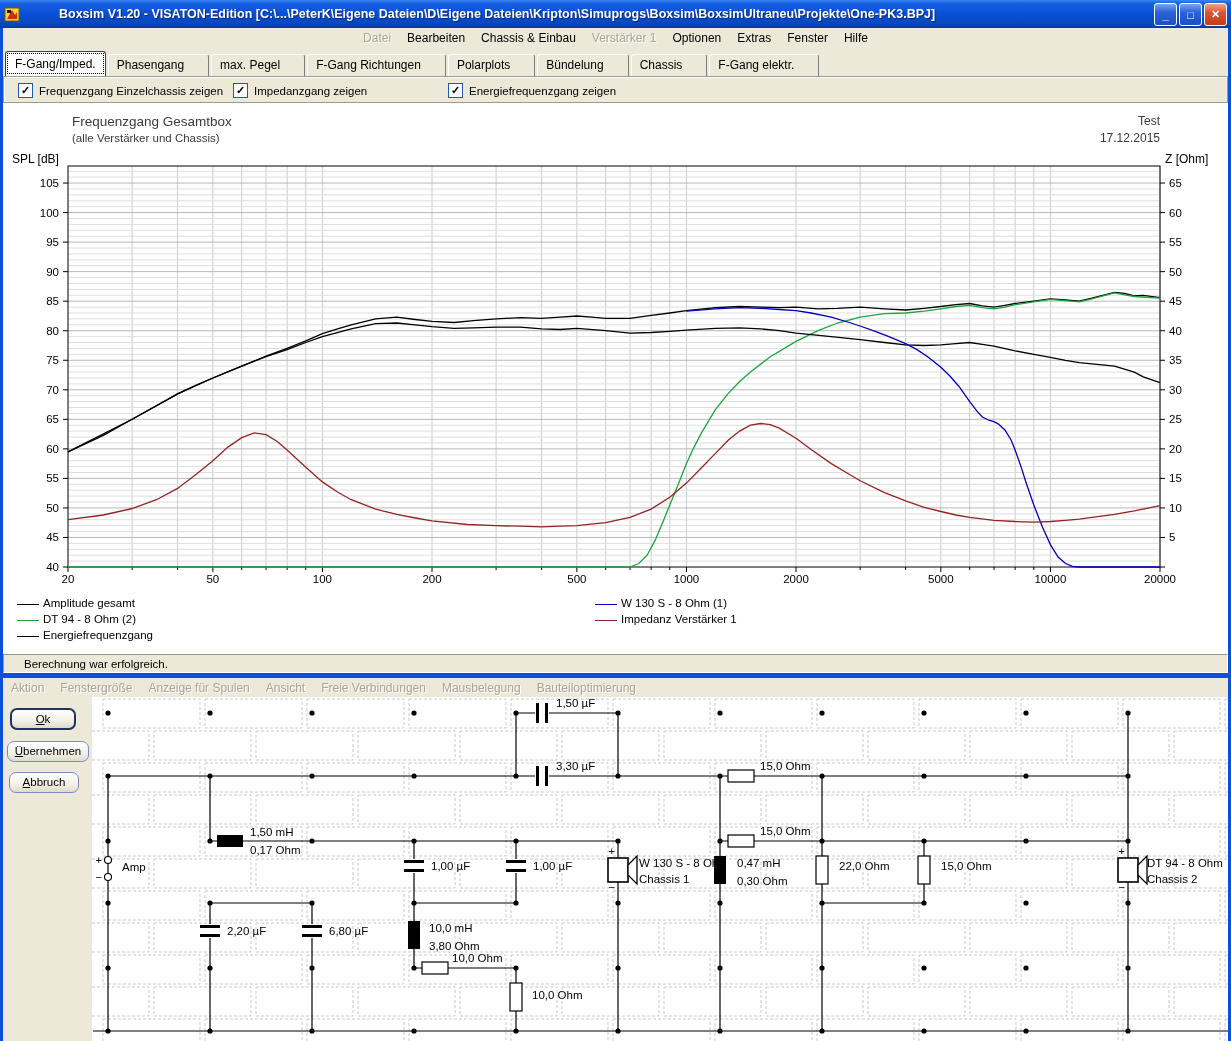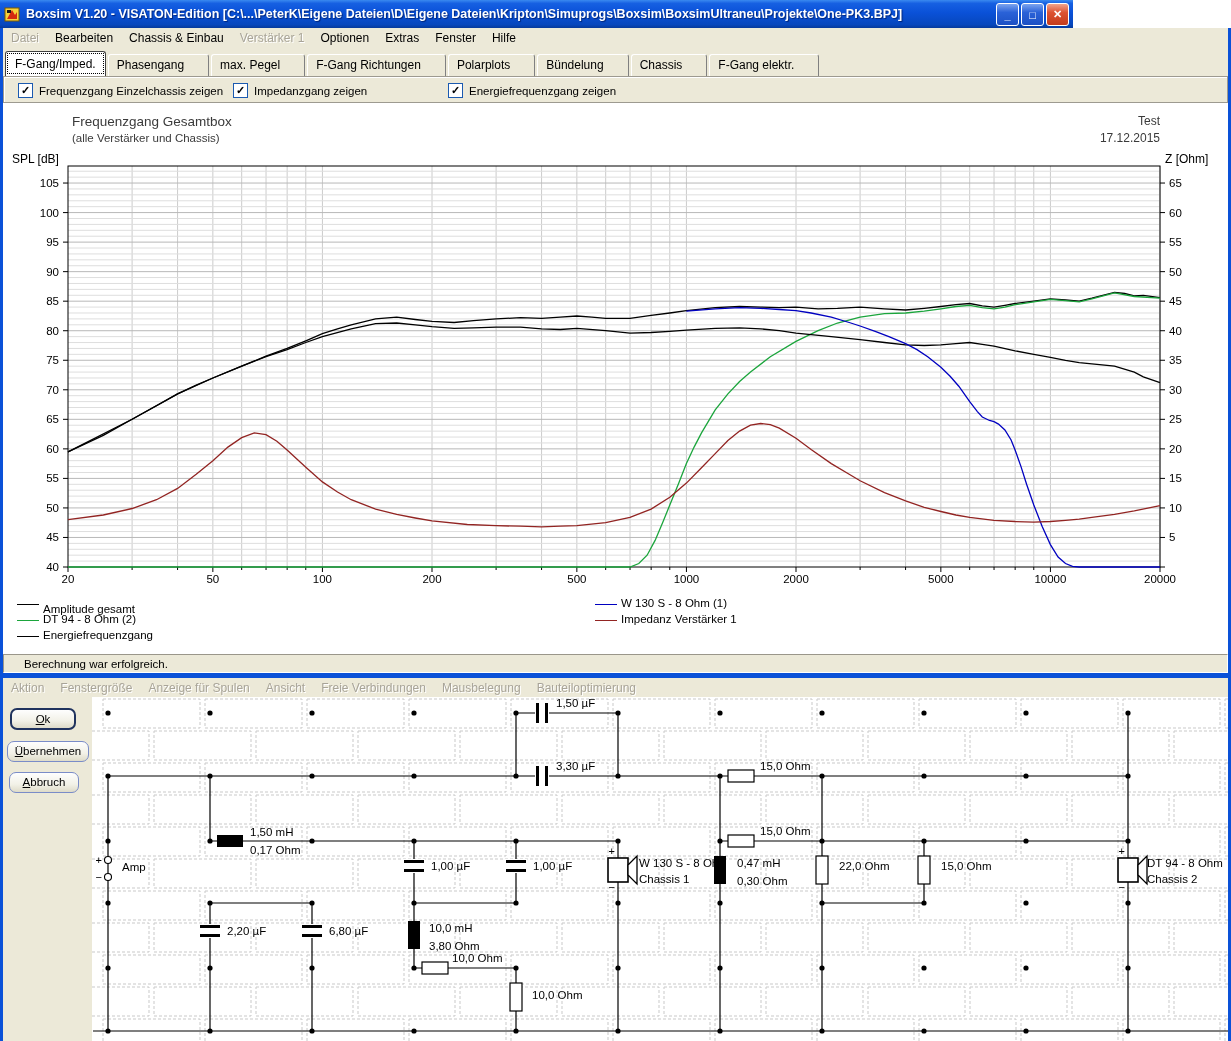--- a/index.html
+++ b/index.html
@@ -1,33 +1,33 @@
 <!DOCTYPE html>
 <html><head>
 <meta charset="utf-8">
 <style>
   html,body{margin:0;padding:0;background:#d6d2c2;}
   #page{position:relative;width:1231px;height:1041px;overflow:hidden;
         font-family:"Liberation Sans",sans-serif;background:#fff;}
   .abs{position:absolute;}
   
-  #titlebar{left:0;top:0;width:1073px;height:28px;
+  #titlebar{left:0;top:0;width:1231px;height:28px;
     background:linear-gradient(180deg,#3a8af0 0%,#1660e2 12%,#0a51d8 45%,#0747bd 88%,#063a9b 100%);
-    display:flex;align-items:center;color:#fff;}
+    display:flex;align-items:center;color:#fff;gap:33px;}
   #title-text{font-size:12.5px;font-weight:bold;margin-left:5px;white-space:nowrap;
     text-shadow:1px 1px 1px #00257a;}
   #app-icon{width:17px;height:17px;margin-left:4px;flex:0 0 auto;}
   .winbtn{width:21px;height:21px;border:1px solid #fff;border-radius:3px;color:#fff;
     font-size:11px;font-weight:bold;display:flex;align-items:center;justify-content:center;
     background:linear-gradient(180deg,#7ba4ef,#2a62d8 40%,#1c50c4);margin-left:2px;}
   .winbtn.close{background:linear-gradient(180deg,#f2a48c,#dd5333 40%,#c43c1c);}
   #winbtns{position:absolute;right:4px;top:3px;display:flex;}
   
   .chrome{background:#ece9d8;}
-  #menubar{left:3px;top:28px;width:1225px;height:20px;display:flex;align-items:center;}
+  #menubar{left:3px;top:28px;width:1225px;height:20px;display:flex;align-items:center;justify-content:center;}
   .menu-item{font-size:12px;padding:2px 8px;color:#000;}
   .menu-item.disabled{color:#a8a498;text-shadow:1px 1px 0 #fff;}
   #tabstrip{left:3px;top:48px;width:1225px;height:28px;}
   .tab{position:relative;display:inline-block;margin-left:2px;padding:3px 24px 4px 8px;
     font-size:12px;background:#ece9d8;border:1px solid #808080;border-bottom:none;
     border-top:1px solid #fff;border-left:1px solid #fff;border-radius:3px 3px 0 0;vertical-align:bottom;}
   .tab.active{margin-top:3px;padding:5px 9px 5px 9px;border-color:#404040;border-top-color:#404040;
     border-left-color:#404040;outline:1px dotted #000;outline-offset:-3px;background:#ffffff;z-index:2;}
   #cbstrip{left:3px;top:76px;width:1225px;height:27px;border:1px solid #9d9a90;
     box-shadow:inset 1px 1px 0 #fff;box-sizing:border-box;}
@@ -301,21 +301,21 @@
         <text x="1169" y="187.04500000000002" text-anchor="start" font-size="11.5px" fill="#000">65</text>
         <polyline points="68.0,451.8 103.3,435.3 132.1,419.3 156.5,405.7 177.6,393.9 196.2,385.1 212.9,378.0 241.7,366.2 266.0,356.1 287.1,348.4 305.8,340.8 322.4,333.7 337.5,328.9 351.2,324.8 375.6,318.9 396.7,317.1 415.3,319.5 432.0,321.3 454.1,322.5 473.5,320.7 496.1,318.9 520.5,317.7 541.6,318.3 560.2,317.1 576.9,316.0 591.9,317.1 605.7,318.3 630.0,318.3 651.1,315.4 669.8,313.0 686.4,310.6 715.2,307.7 739.6,306.5 760.7,307.1 779.3,307.7 796.0,307.1 818.1,308.9 837.5,308.3 860.1,307.1 884.5,308.9 905.6,310.0 924.2,308.3 940.9,306.5 955.9,304.7 969.7,303.5 982.3,305.9 994.0,307.1 1004.9,305.3 1015.1,303.5 1033.8,301.2 1050.4,298.8 1065.5,300.0 1079.2,301.2 1091.9,298.2 1114.5,292.3 1124.7,293.5 1134.3,295.9 1143.3,295.3 1160.0,297.6" fill="none" stroke="#000000" stroke-width="1.3"></polyline>
         <polyline points="68.0,567.0 605.7,567.0 630.0,567.0 638.8,563.5 647.1,555.2 655.1,540.4 662.6,522.7 669.8,505.0 678.3,484.3 686.4,463.6 694.1,447.1 701.5,432.9 715.2,409.9 727.9,393.9 739.6,381.5 750.5,372.1 770.3,356.7 796.0,341.4 818.1,330.7 837.5,323.0 860.1,317.1 884.5,313.6 905.6,313.0 924.2,311.2 940.9,308.9 955.9,306.5 969.7,305.3 982.3,307.7 994.0,308.9 1004.9,307.1 1015.1,304.7 1033.8,301.8 1050.4,299.4 1065.5,300.6 1079.2,301.8 1091.9,298.8 1114.5,292.9 1134.3,296.5 1160.0,298.2" fill="none" stroke="#1ba53c" stroke-width="1.3"></polyline>
         <polyline points="68.0,451.8 132.1,419.3 177.6,393.9 212.9,378.0 241.7,366.2 266.0,356.7 287.1,349.6 305.8,342.5 322.4,336.6 351.2,328.9 375.6,323.6 396.7,323.0 415.3,324.8 432.0,326.6 454.1,328.4 473.5,327.8 496.1,327.2 520.5,327.2 541.6,328.9 560.2,329.5 576.9,328.4 605.7,330.7 630.0,333.1 651.1,332.5 669.8,331.3 686.4,330.1 715.2,328.4 739.6,327.8 760.7,328.9 779.3,330.7 796.0,333.1 831.3,336.6 860.1,339.6 884.5,342.5 905.6,344.9 924.2,345.5 940.9,344.9 955.9,343.7 969.7,342.5 982.3,344.3 994.0,346.1 1015.1,350.8 1033.8,354.3 1050.4,357.3 1065.5,360.3 1079.2,362.6 1091.9,363.8 1114.5,366.2 1134.3,372.1 1143.3,376.8 1160.0,382.7" fill="none" stroke="#000000" stroke-width="1.3"></polyline>
         <polyline points="686.4,311.2 715.2,308.9 739.6,307.7 760.7,308.3 779.3,309.5 796.0,310.6 811.1,313.0 831.3,317.1 849.2,322.5 860.1,326.0 875.2,331.3 888.9,336.6 905.6,343.7 917.0,349.6 927.7,356.7 940.9,367.3 950.1,376.2 958.8,386.2 969.7,401.6 977.4,411.6 982.3,417.0 989.5,420.5 994.0,421.7 998.5,424.1 1004.9,430.0 1011.1,440.0 1015.1,450.0 1021.0,466.6 1026.6,484.3 1033.8,505.0 1042.3,526.8 1050.4,544.6 1058.1,557.0 1065.5,563.5 1072.5,566.4 1079.2,567.0 1114.5,567.0 1160.0,567.0" fill="none" stroke="#0000c0" stroke-width="1.3"></polyline>
         <polyline points="68.0,519.7 103.3,515.0 132.1,508.5 156.5,499.7 177.6,488.4 196.2,474.3 212.9,460.7 227.9,447.1 241.7,437.6 254.3,432.9 266.0,434.7 276.9,441.2 287.1,450.0 305.8,467.2 322.4,481.9 337.5,492.0 351.2,499.7 375.6,509.1 396.7,514.4 415.3,518.0 432.0,520.9 467.3,524.5 496.1,525.7 520.5,526.2 541.6,526.8 560.2,526.2 576.9,525.7 605.7,522.7 630.0,517.4 651.1,509.1 669.8,497.3 686.4,483.1 701.5,467.8 715.2,453.6 727.9,440.6 739.6,431.1 750.5,425.2 760.7,423.5 770.3,424.6 779.3,428.2 796.0,438.2 811.1,449.5 831.3,463.6 849.2,474.3 860.1,480.8 884.5,492.6 905.6,500.8 924.2,507.3 940.9,511.5 955.9,515.0 969.7,517.4 994.0,520.3 1015.1,521.5 1033.8,522.1 1050.4,521.5 1065.5,520.3 1079.2,519.2 1091.9,517.4 1114.5,514.4 1134.3,510.9 1160.0,505.6" fill="none" stroke="#922422" stroke-width="1.3"></polyline>
       </svg>
     <div id="legend">
         <div style="position: absolute; left: 14px; top: 494px; height: 14px;">
           <span style="position: absolute; left: 0px; top: 7px; width: 22px; border-top: 1.6px solid rgb(0, 0, 0);"></span>
-          <span style="position: absolute; left: 26px; top: 0px; font-size: 11.5px; white-space: nowrap; color: rgb(0, 0, 0); margin-top: 6px;">Amplitude gesamt</span>
+          <span style="position: absolute; left: 26px; top: 0px; font-size: 11.5px; white-space: nowrap; color: rgb(0, 0, 0);">Amplitude gesamt</span>
         </div>
         <div style="position: absolute; left: 14px; top: 510px; height: 14px;">
           <span style="position: absolute; left: 0px; top: 7px; width: 22px; border-top: 1.6px solid rgb(27, 165, 60);"></span>
           <span style="position: absolute; left: 26px; top: 0px; font-size: 11.5px; white-space: nowrap; color: rgb(0, 0, 0);">DT 94 - 8 Ohm (2)</span>
         </div>
         <div style="position: absolute; left: 14px; top: 526px; height: 14px;">
           <span style="position: absolute; left: 0px; top: 7px; width: 22px; border-top: 1.6px solid rgb(0, 0, 0);"></span>
           <span style="position: absolute; left: 26px; top: 0px; font-size: 11.5px; white-space: nowrap; color: rgb(0, 0, 0);">Energiefrequenzgang</span>
         </div>
         <div style="position: absolute; left: 592px; top: 494px; height: 14px;">

